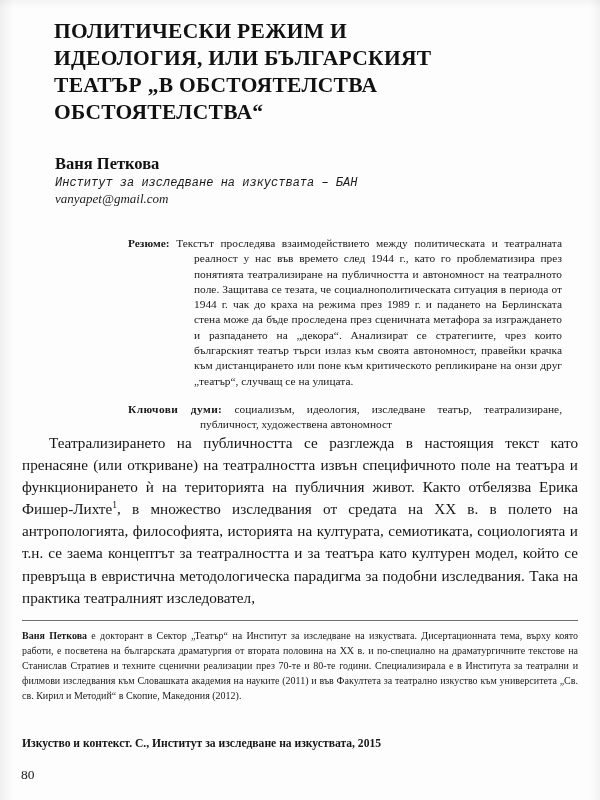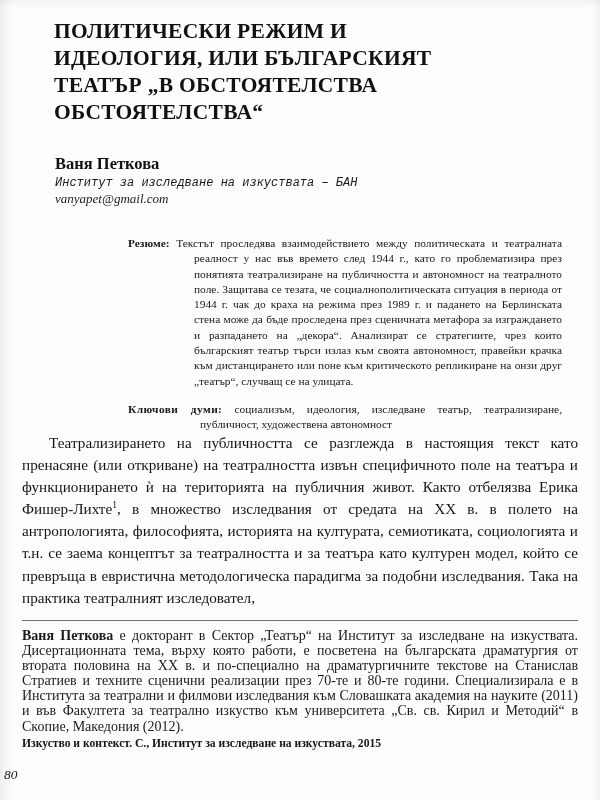--- a/index.html
+++ b/index.html
@@ -164,21 +164,21 @@
     background: #6f6f6f;
   }
   .bio-block {
     position: absolute;
     left: 22px;
     top: 628px;
     width: 556px;
   }
   .bio-para {
     margin: 0;
-    font-size: 14px;
+    font-size: 10px;
     line-height: 15.1px;
     text-align: justify;
     color: #1a1a1a;
   }
   .bio-para .bio-name {
     font-weight: bold;
   }
 
   
   .series-footer {
@@ -189,26 +189,25 @@
     text-align: left;
     font-weight: bold;
     font-size: 11.6px;
     line-height: 15px;
     color: #151515;
   }
 
   
   .page-number {
     position: absolute;
-    left: 4px;
+    left: 21px;
     top: 766px;
     font-size: 13.5px;
     line-height: 17px;
     color: #1a1a1a;
-    font-style: italic;
   }
 </style>
 </head>
 <body>
 
 <div class="page">
   <div class="scan-edge-top"></div>
   <div class="scan-edge-left"></div>
   <div class="scan-edge-right"></div>
 

